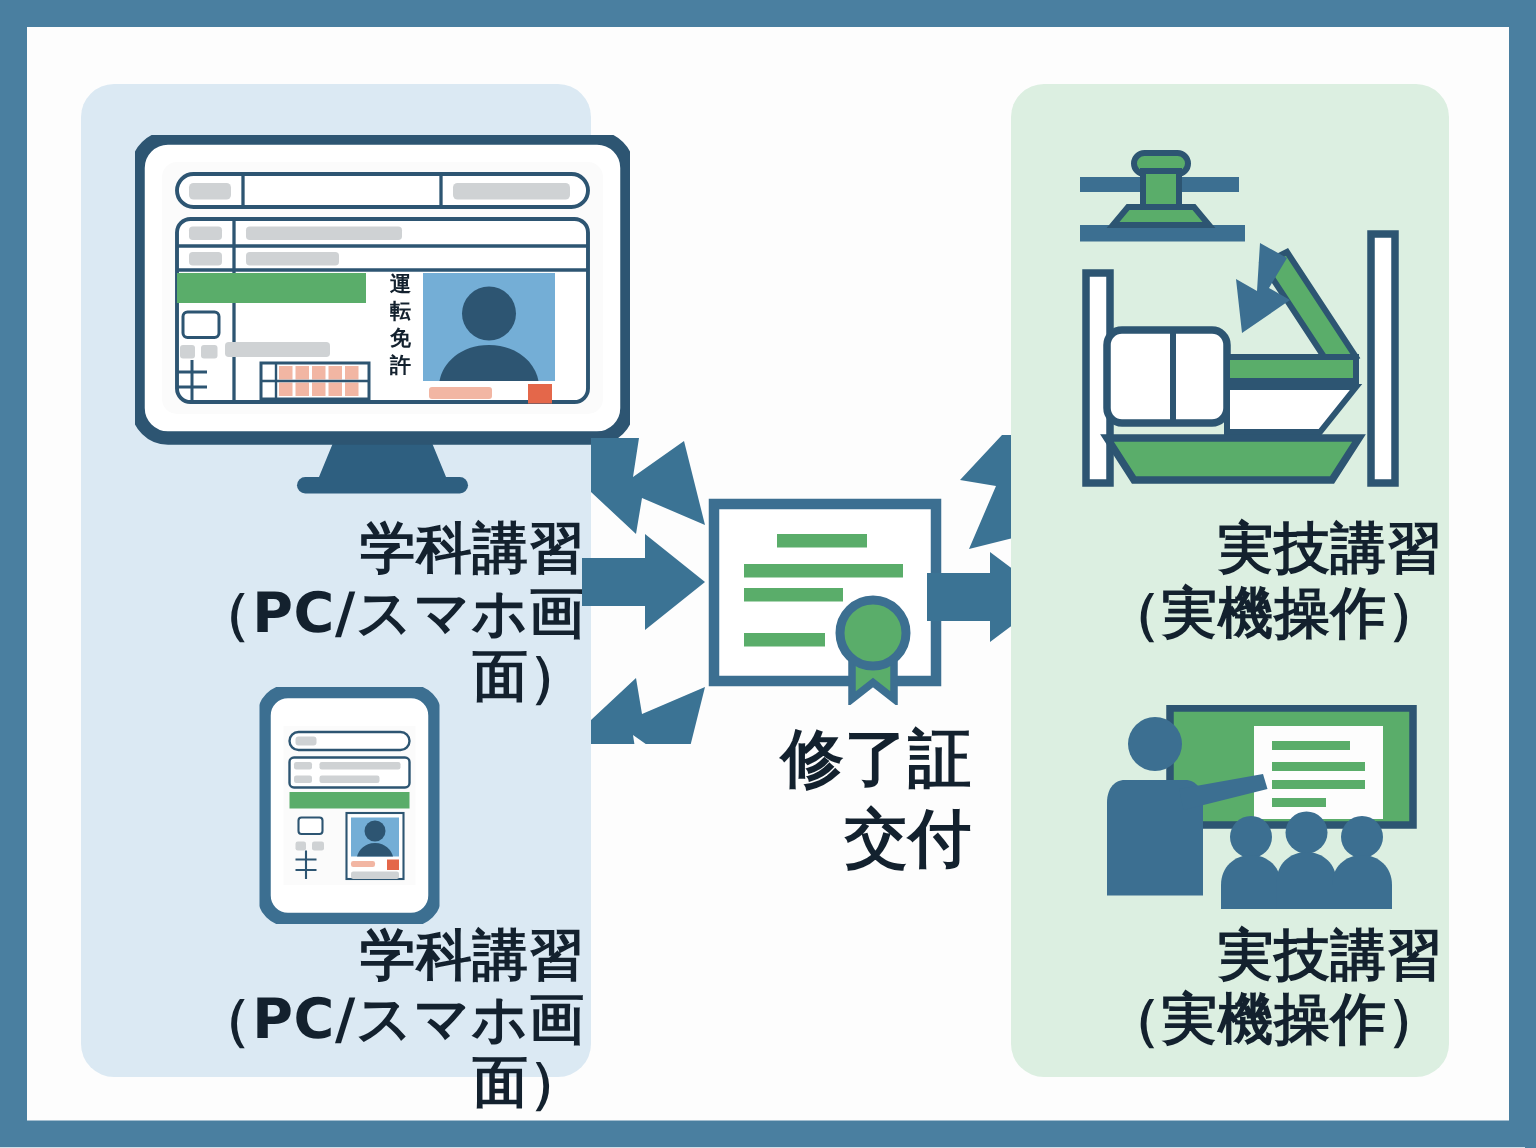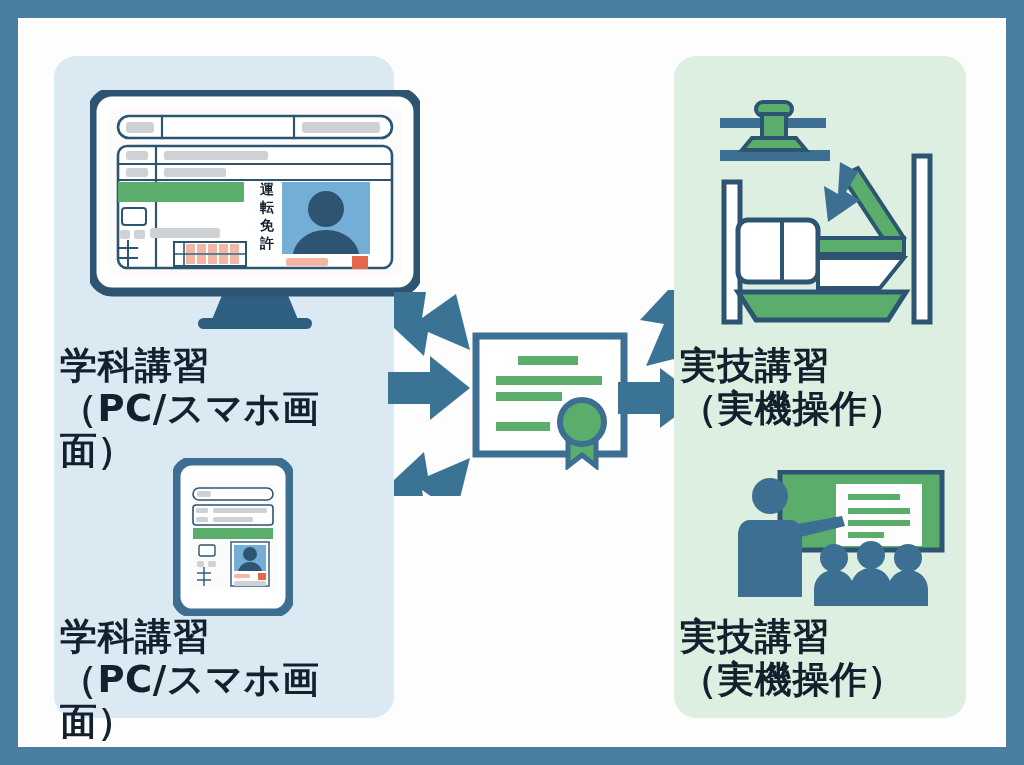--- a/index.html
+++ b/index.html
@@ -36,21 +36,21 @@
   }
   #panel-right {
     left: 656px;
     top: 38px;
     width: 292px;
     height: 662px;
     background: #dcefe1;
   }
   .label {
     position: absolute;
-    text-align: left;
+    text-align: right;
     color: #13212e;
     font-weight: 700;
     letter-spacing: 0.5px;
     line-height: 1.15;
     white-space: pre-line;
     user-select: none;
   }
   #label-pc {
     left: 42px;
     top: 327px;
@@ -216,20 +216,22 @@
       <rect x="6" y="6" width="148" height="118" fill="#ffffff" stroke="#3c6f91" stroke-width="7"></rect>
       <rect x="48" y="26" width="60" height="9" fill="#5aad6a"></rect>
       <rect x="26" y="46" width="106" height="9" fill="#5aad6a"></rect>
       <rect x="26" y="62" width="66" height="9" fill="#5aad6a"></rect>
       <rect x="26" y="92" width="54" height="9" fill="#5aad6a"></rect>
 
       <path d="M98 108 l14 -8 l14 8 l0 28 l-14 -11 l-14 11 Z" fill="#5aad6a" stroke="#3c6f91" stroke-width="5"></path>
       <circle cx="112" cy="92" r="22" fill="#5aad6a" stroke="#3c6f91" stroke-width="6"></circle>
     </svg>
 
+    <div class="label" id="label-cert">修了証
+交付</div>
 
     <svg class="svg-block" id="arrows-right" viewBox="0 0 104 150">
 
       <g>
         <path d="M94 10 L94 42 L68 38 L92 72 L36 86 L54 44 L30 40 L58 10 Z" fill="#3b7394"></path>
       </g>
 
       <g>
         <path d="M8 102 L50 102 L50 88 L90 118 L50 148 L50 134 L8 134 Z" fill="#3b7394"></path>
       </g>

